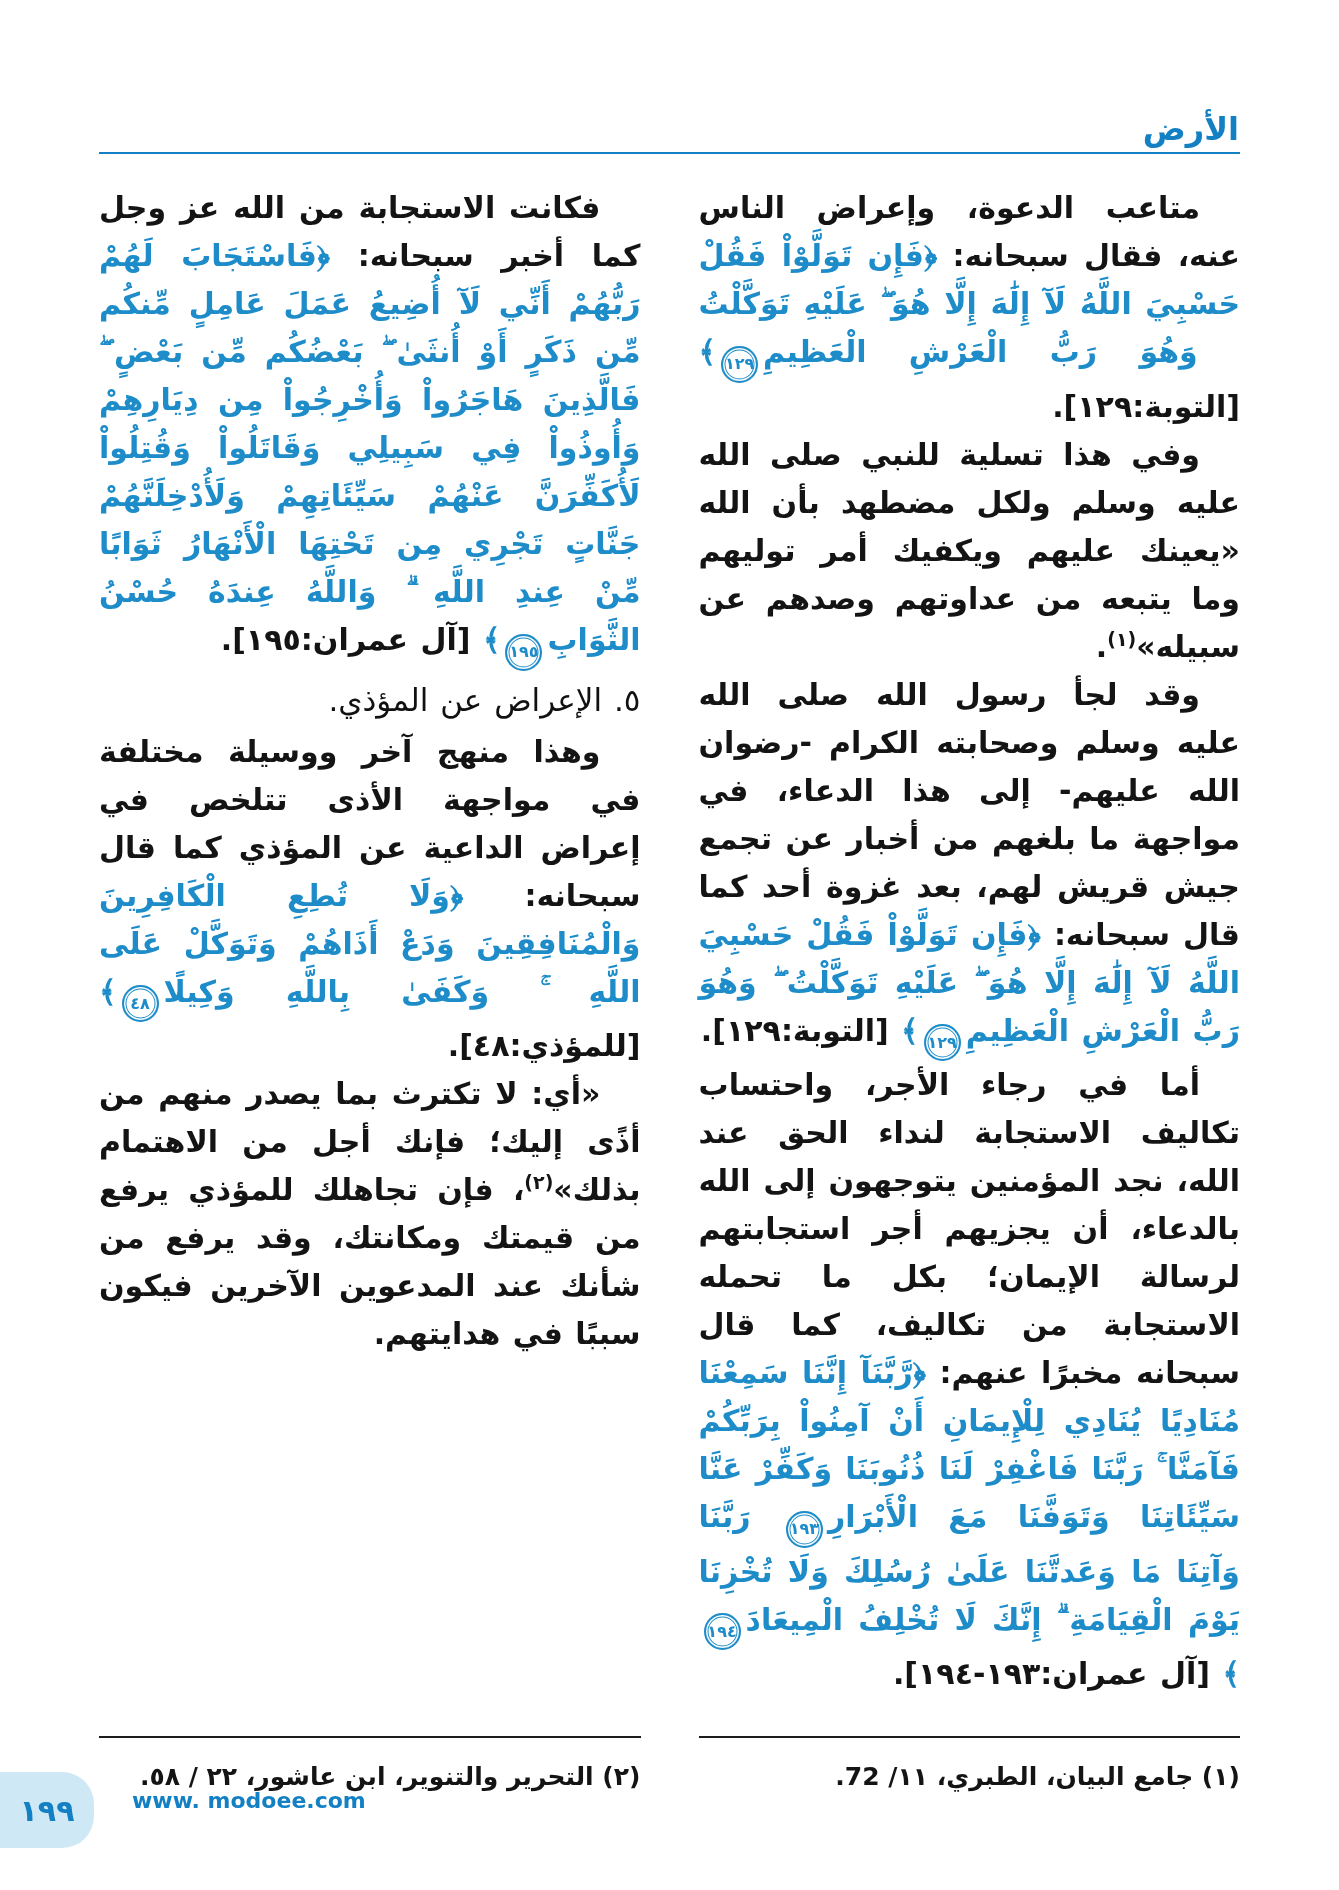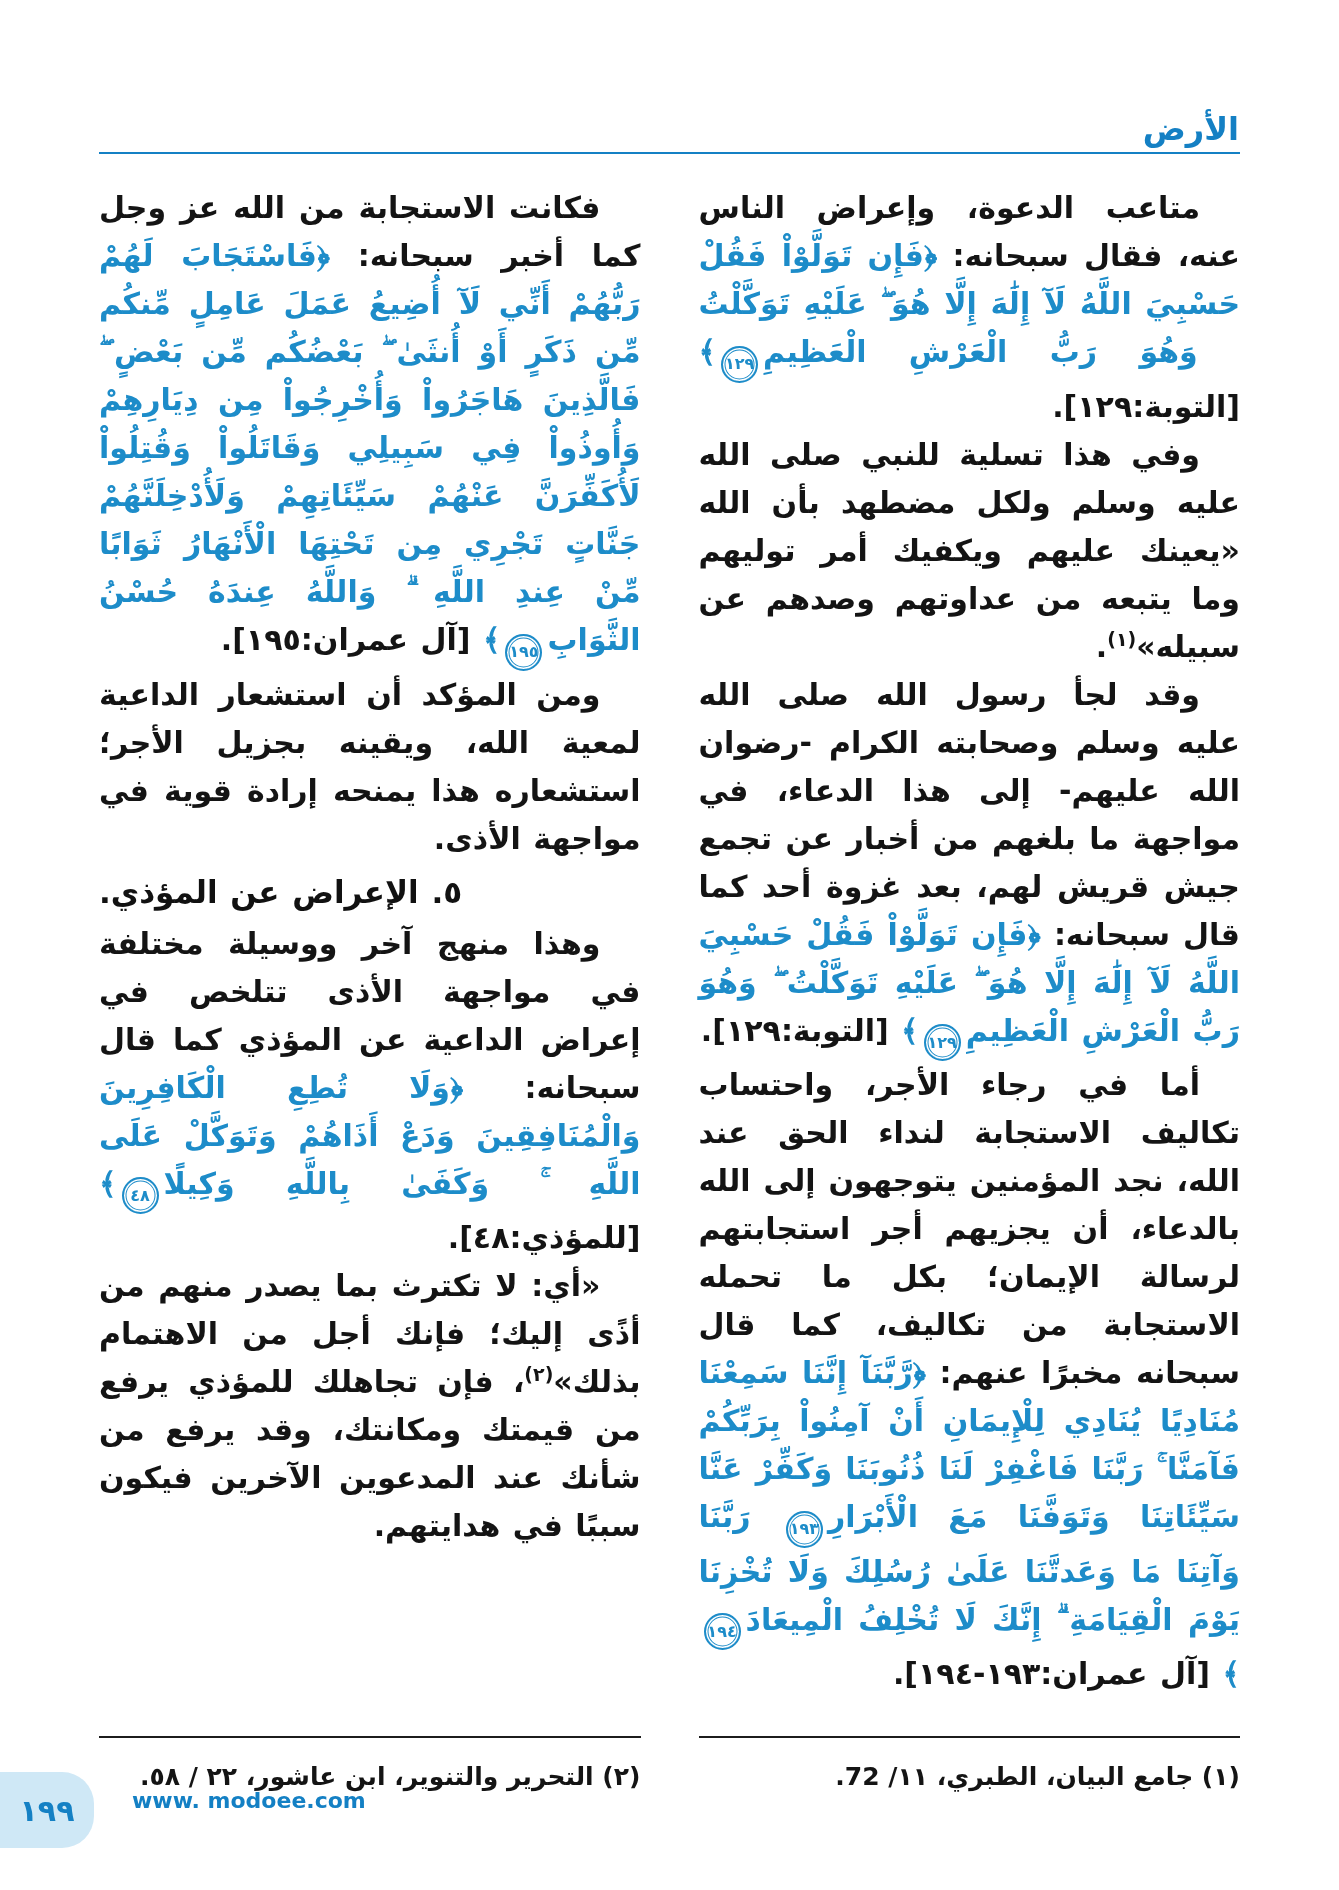--- a/index.html
+++ b/index.html
@@ -49,22 +49,22 @@
   }
   .vn {
     display:inline-flex; align-items:center; justify-content:center;
     min-width:37px; height:37px;
     border:2px solid var(--quran); border-radius:50%;
     font-size:16px; line-height:1; color:var(--quran);
     margin:0 5px; vertical-align:-7px; text-indent:0;
     box-shadow:0 0 0 1.5px #ffffff inset, 0 0 0 2.5px var(--quran) inset;
   }
   .section-heading {
-    text-align:left; text-indent:0;
-    font-size:31px; font-weight:bold; color:#111111;
+    text-align:right; text-indent:0;
+    font-size:31px; font-weight:normal; color:#111111;
     margin:5px 0 4px 0;
   }
 
   .footnotes {
     position:absolute; top:1736px; right:99px;
     width:1141px;
     display:flex; gap:58px;
     direction:rtl;
   }
   .fn-col {
@@ -108,21 +108,20 @@
       <p class="para"><span>وفي هذا تسلية للنبي صلى الله عليه وسلم ولكل مضطهد بأن الله «يعينك عليهم ويكفيك أمر توليهم وما يتبعه من عداوتهم وصدهم عن سبيله»</span><span class="fnm">(١)</span><span>.</span></p>
 
       <p class="para"><span>وقد لجأ رسول الله صلى الله عليه وسلم وصحابته الكرام -رضوان الله عليهم- إلى هذا الدعاء، في مواجهة ما بلغهم من أخبار عن تجمع جيش قريش لهم، بعد غزوة أحد كما قال سبحانه: </span><span class="q">﴿فَإِن تَوَلَّوْاْ فَقُلْ حَسْبِيَ اللَّهُ لَآ إِلَٰهَ إِلَّا هُوَ ۖ عَلَيْهِ تَوَكَّلْتُ ۖ وَهُوَ رَبُّ الْعَرْشِ الْعَظِيمِ</span><span class="vn">١٢٩</span><span class="q">﴾</span><span class="ref"> [التوبة:١٢٩].</span></p>
 
       <p class="para"><span>أما في رجاء الأجر، واحتساب تكاليف الاستجابة لنداء الحق عند الله، نجد المؤمنين يتوجهون إلى الله بالدعاء، أن يجزيهم أجر استجابتهم لرسالة الإيمان؛ بكل ما تحمله الاستجابة من تكاليف، كما قال سبحانه مخبرًا عنهم: </span><span class="q">﴿رَّبَّنَآ إِنَّنَا سَمِعْنَا مُنَادِيًا يُنَادِي لِلْإِيمَانِ أَنْ آمِنُواْ بِرَبِّكُمْ فَآمَنَّا ۚ رَبَّنَا فَاغْفِرْ لَنَا ذُنُوبَنَا وَكَفِّرْ عَنَّا سَيِّئَاتِنَا وَتَوَفَّنَا مَعَ الْأَبْرَارِ</span><span class="vn">١٩٣</span><span class="q"> رَبَّنَا وَآتِنَا مَا وَعَدتَّنَا عَلَىٰ رُسُلِكَ وَلَا تُخْزِنَا يَوْمَ الْقِيَامَةِ ۗ إِنَّكَ لَا تُخْلِفُ الْمِيعَادَ</span><span class="vn">١٩٤</span><span class="q">﴾</span><span class="ref"> [آل عمران:١٩٣-١٩٤].</span></p>
     </div>
 
     <div class="col">
       <p class="para"><span>فكانت الاستجابة من الله عز وجل كما أخبر سبحانه: </span><span class="q">﴿فَاسْتَجَابَ لَهُمْ رَبُّهُمْ أَنِّي لَآ أُضِيعُ عَمَلَ عَامِلٍ مِّنكُم مِّن ذَكَرٍ أَوْ أُنثَىٰ ۖ بَعْضُكُم مِّن بَعْضٍ ۖ فَالَّذِينَ هَاجَرُواْ وَأُخْرِجُواْ مِن دِيَارِهِمْ وَأُوذُواْ فِي سَبِيلِي وَقَاتَلُواْ وَقُتِلُواْ لَأُكَفِّرَنَّ عَنْهُمْ سَيِّئَاتِهِمْ وَلَأُدْخِلَنَّهُمْ جَنَّاتٍ تَجْرِي مِن تَحْتِهَا الْأَنْهَارُ ثَوَابًا مِّنْ عِندِ اللَّهِ ۗ وَاللَّهُ عِندَهُ حُسْنُ الثَّوَابِ</span><span class="vn">١٩٥</span><span class="q">﴾</span><span class="ref"> [آل عمران:١٩٥].</span></p>
 
-      <p class="para"><span>ومن المؤكد أن استشعار الداعية لمعية الله، ويقينه بجزيل الأجر؛ استشعاره هذا يمنحه إرادة قوية في مواجهة الأذى.</span></p>
 
       <p class="section-heading">٥. الإعراض عن المؤذي.</p>
 
       <p class="para"><span>وهذا منهج آخر ووسيلة مختلفة في مواجهة الأذى تتلخص في إعراض الداعية عن المؤذي كما قال سبحانه: </span><span class="q">﴿وَلَا تُطِعِ الْكَافِرِينَ وَالْمُنَافِقِينَ وَدَعْ أَذَاهُمْ وَتَوَكَّلْ عَلَى اللَّهِ ۚ وَكَفَىٰ بِاللَّهِ وَكِيلًا</span><span class="vn">٤٨</span><span class="q">﴾</span><span class="ref"> [للمؤذي:٤٨].</span></p>
 
       <p class="para"><span>«أي: لا تكترث بما يصدر منهم من أذًى إليك؛ فإنك أجل من الاهتمام بذلك»</span><span class="fnm">(٢)</span><span>، فإن تجاهلك للمؤذي يرفع من قيمتك ومكانتك، وقد يرفع من شأنك عند المدعوين الآخرين فيكون سببًا في هدايتهم.</span></p>
     </div>
 
   </div>
 

